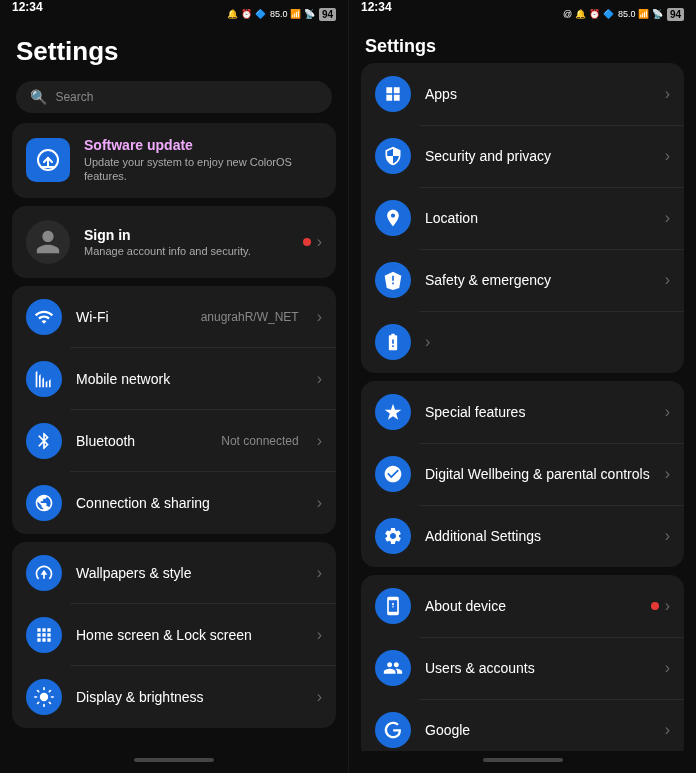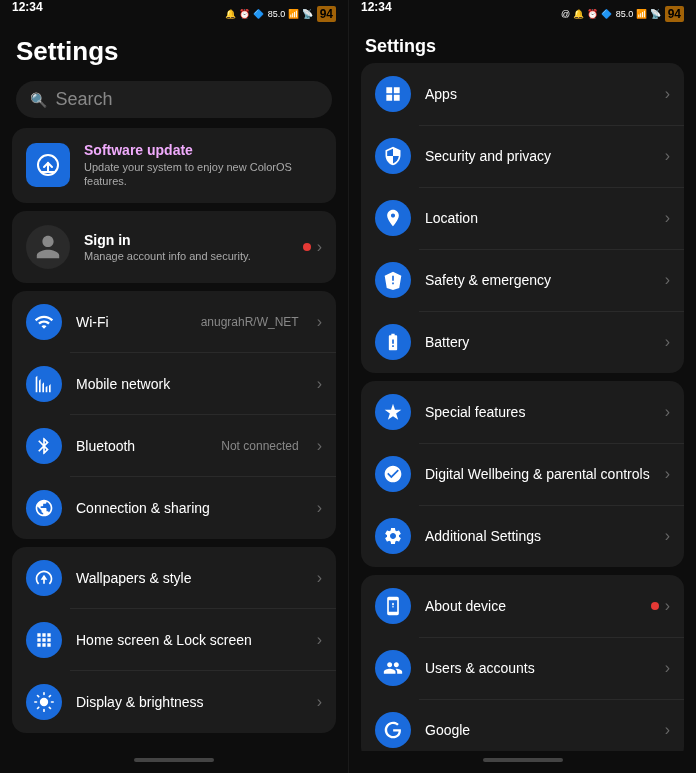--- a/index.html
+++ b/index.html
@@ -49,23 +49,23 @@
     .status-icons {
       display: flex;
       align-items: center;
       gap: 3px;
     }
     .status-icon-item {
       color: #fff;
       font-size: 9px;
     }
     .battery-icon {
-      background: #a16207;
+      background: #a3a3a3;
       color: #000;
-      font-size: 12px;
+      font-size: 10px;
       padding: 1px 3px;
       border-radius: 2px;
       font-weight: bold;
     }
 
     
     .panel-header {
       padding: 8px 16px 6px 16px;
     }
     .panel-title {
@@ -88,21 +88,21 @@
       align-items: center;
       padding: 8px 14px;
       gap: 8px;
     }
     .search-icon-wrap {
       color: #888;
       font-size: 14px;
     }
     .search-input-fake {
       color: #888;
-      font-size: 18px;
+      font-size: 12px;
     }
 
     
     .card {
       background: #1c1c1c;
       border-radius: 14px;
       margin: 0 12px 8px 12px;
       overflow: hidden;
     }
 
@@ -444,21 +444,20 @@
           <span class="item-label">Safety &amp; emergency</span>
           <span class="chevron">›</span>
         </div>
 
         <div class="settings-item">
           <div class="item-icon-wrap">
             <svg viewBox="0 0 24 24" fill="white">
                 <path d="M15.67 4H14V2h-4v2H8.33C7.6 4 7 4.6 7 5.33v15.33C7 21.4 7.6 22 8.33 22h7.33c.74 0 1.34-.6 1.34-1.33V5.33C17 4.6 16.4 4 15.67 4zM13 18h-2v-2h2v2zm0-4h-2V9h2v5z"></path>
               </svg>
           </div>
-          <span class="item-label">Battery</span>
           <span class="chevron">›</span>
         </div>
       </div>
     </div>
 
     <div class="card">
       <div class="settings-list">
 
         <div class="settings-item">
           <div class="item-icon-wrap">

